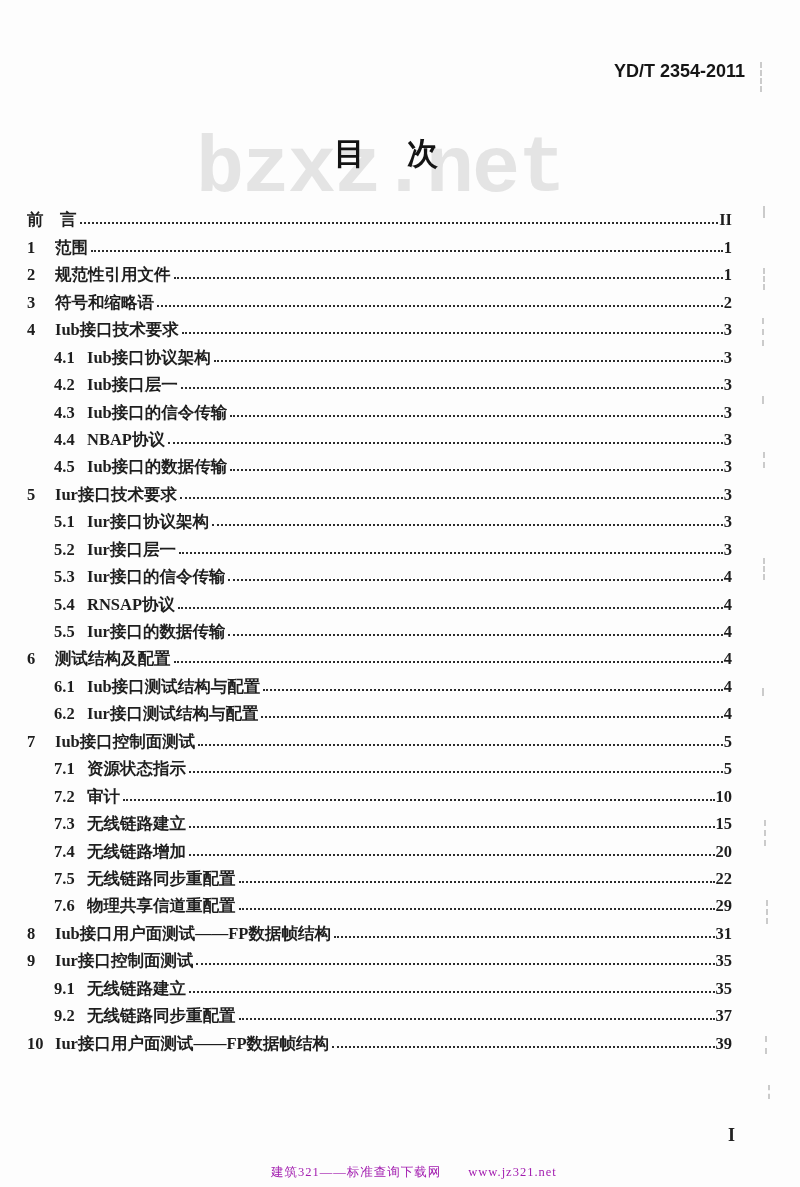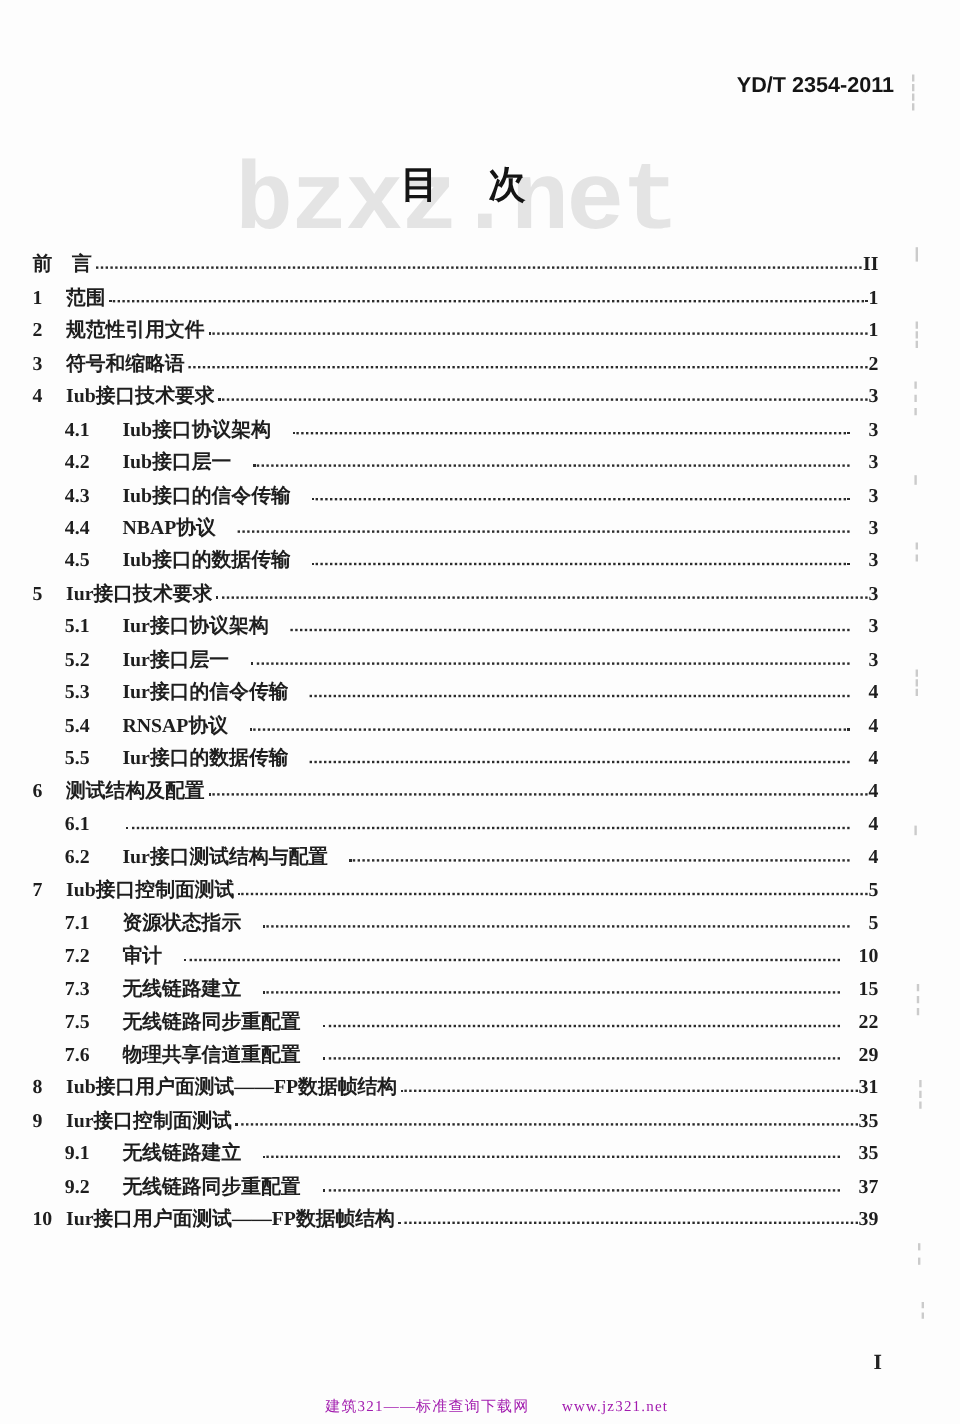--- a/index.html
+++ b/index.html
@@ -35,21 +35,21 @@
     z-index:1;
   }
   .toc-row {
     display:flex; align-items:flex-end;
     height:27.45px;
     font-size:16.5px; font-weight:bold; color:#1e1e1e;
     white-space:nowrap;
   }
   .toc-row .num   { flex:0 0 auto; line-height:23px; }
   .lvl0 .num      { width:28px; }
-  .lvl1           { padding-left:27px;gap:15px; }
+  .lvl1           { padding-left:27px; }
   .lvl1 .num      { width:33px; }
   .toc-row .label { flex:0 1 auto; line-height:23px; overflow:hidden; }
   .toc-row .leader {
     flex:1 1 10px; min-width:10px; height:0;
     border-bottom:2.6px dotted #2b2b2b;
     margin:0 1px 7px 3px;
   }
   .toc-row .pagenum { flex:0 0 auto; line-height:23px; text-align:left; }
   .roman-pagenum {
     position:absolute; left:728px; top:1125px;
@@ -175,20 +175,21 @@
       <span class="pagenum">4</span>
     </div>
     <div class="toc-row lvl0">
       <span class="num">6</span>
       <span class="label">测试结构及配置</span>
       <span class="leader"></span>
       <span class="pagenum">4</span>
     </div>
     <div class="toc-row lvl1">
       <span class="num">6.1</span>
+      <span class="label">Iub接口测试结构与配置</span>
       <span class="leader"></span>
       <span class="pagenum">4</span>
     </div>
     <div class="toc-row lvl1">
       <span class="num">6.2</span>
       <span class="label">Iur接口测试结构与配置</span>
       <span class="leader"></span>
       <span class="pagenum">4</span>
     </div>
     <div class="toc-row lvl0">
@@ -207,20 +208,26 @@
       <span class="num">7.2</span>
       <span class="label">审计</span>
       <span class="leader"></span>
       <span class="pagenum">10</span>
     </div>
     <div class="toc-row lvl1">
       <span class="num">7.3</span>
       <span class="label">无线链路建立</span>
       <span class="leader"></span>
       <span class="pagenum">15</span>
+    </div>
+    <div class="toc-row lvl1">
+      <span class="num">7.4</span>
+      <span class="label">无线链路增加</span>
+      <span class="leader"></span>
+      <span class="pagenum">20</span>
     </div>
     <div class="toc-row lvl1">
       <span class="num">7.5</span>
       <span class="label">无线链路同步重配置</span>
       <span class="leader"></span>
       <span class="pagenum">22</span>
     </div>
     <div class="toc-row lvl1">
       <span class="num">7.6</span>
       <span class="label">物理共享信道重配置</span>

